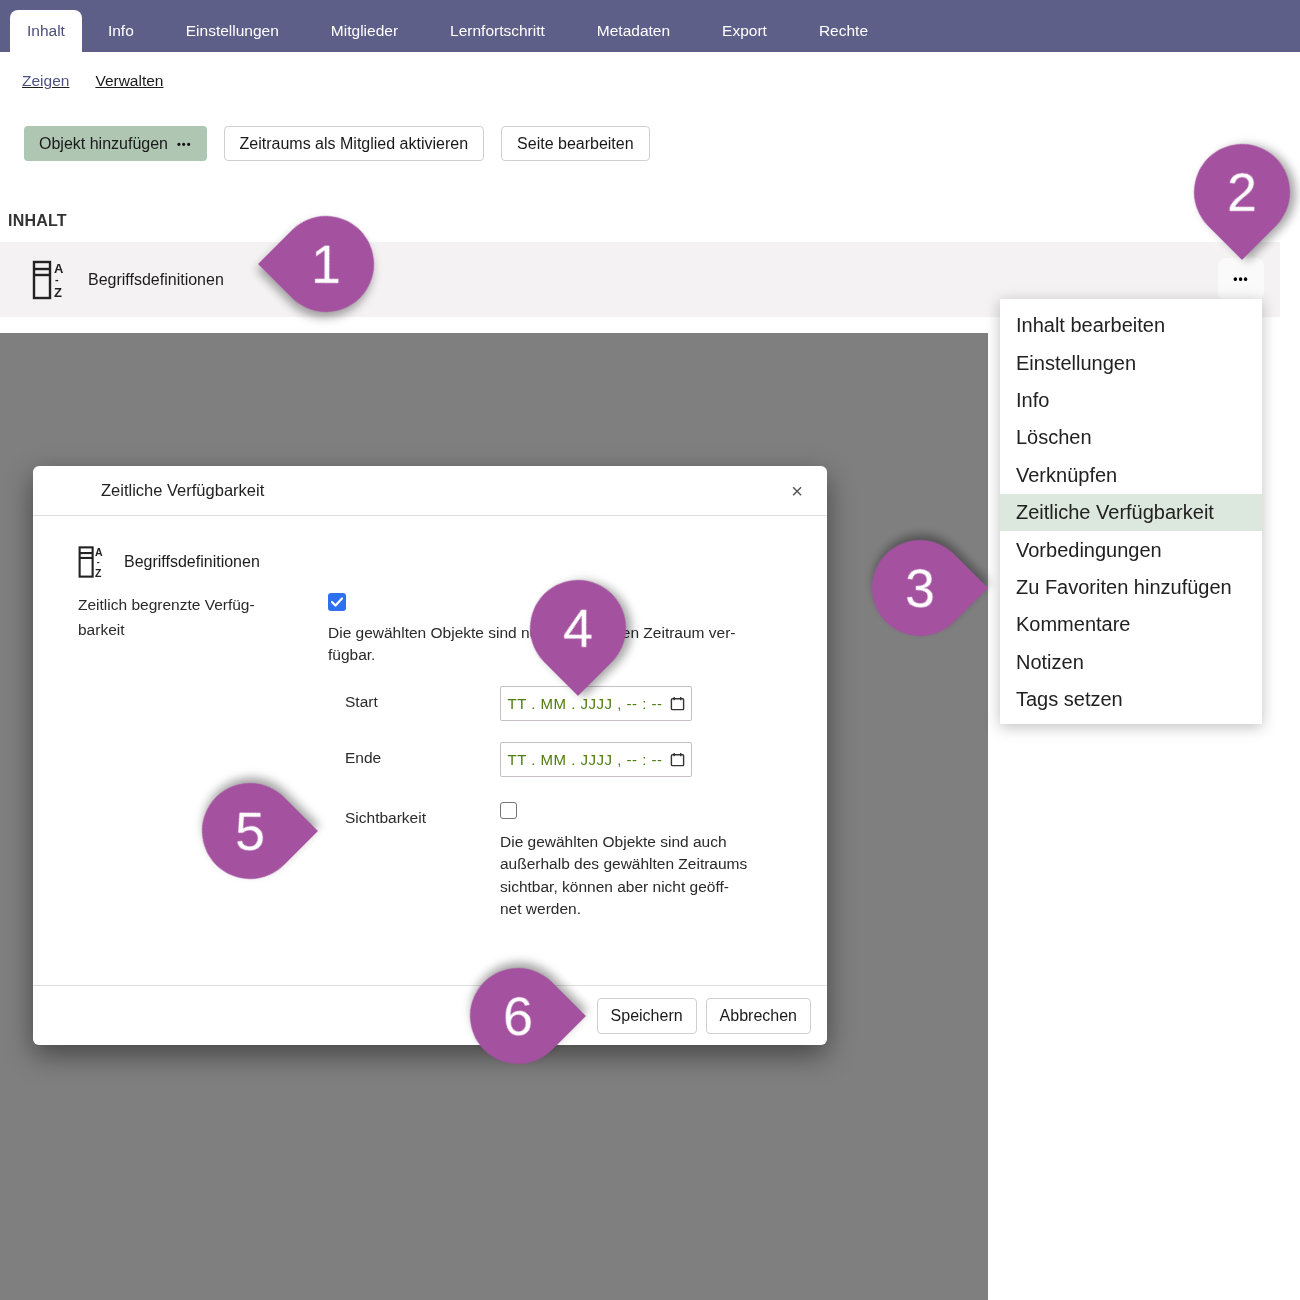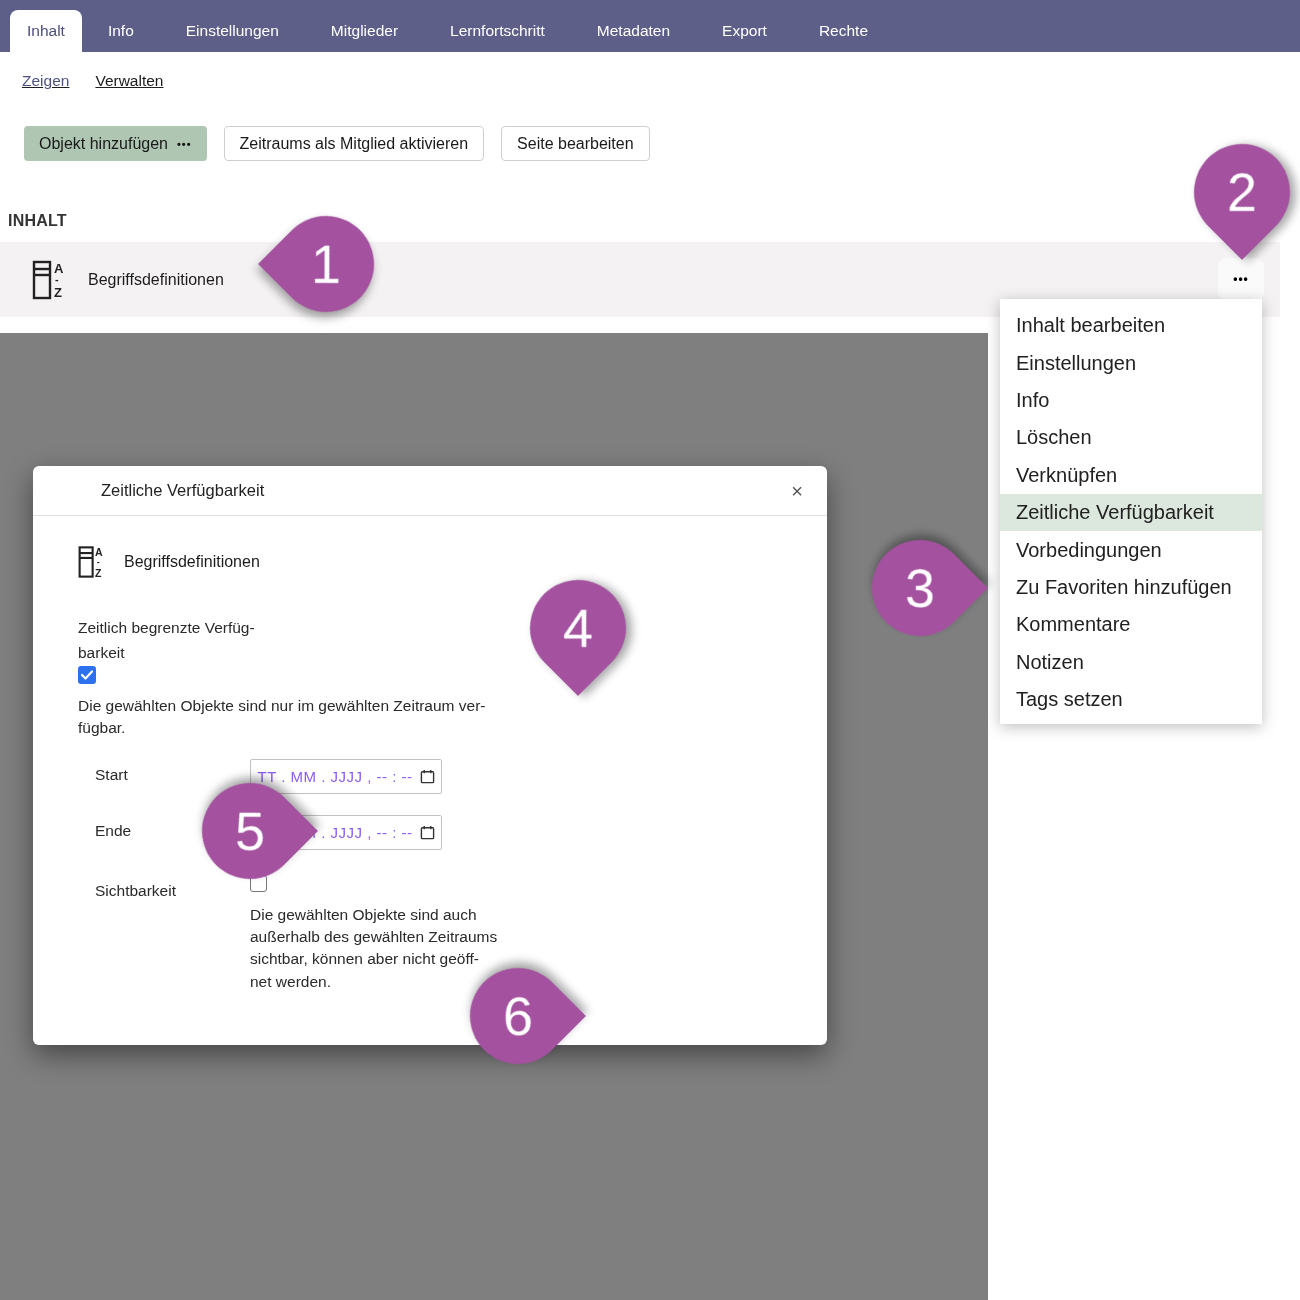--- a/index.html
+++ b/index.html
@@ -80,21 +80,21 @@
   }
   .modal-header {
     height:50px; border-bottom:1px solid #dedede;
     display:flex; align-items:center; padding:0 24px 0 68px; flex:none;
   }
   .modal-title { font-size:16.5px; color:#222; }
   .modal-close { margin-left:auto; background:none; border:none; font-size:20px; color:#555; cursor:pointer; font-family:inherit; line-height:1; }
   .modal-body { flex:1; padding:28px 40px 0 45px; }
   .object-line { display:flex; align-items:center; gap:20px; }
   .object-title { font-size:16px; color:#1c1c1c; }
-  .form-row { display:flex; margin-top:36px;flex-direction:column; }
+  .form-row { display:flex; margin-top:13px; }
   .form-label { width:250px; font-size:15.5px; color:#2a2a2a; line-height:1.6; }
   .form-control { flex:1; }
   .preline { white-space:pre-line; }
 
   .checkbox {
     width:18px; height:18px; border-radius:3px; cursor:pointer;
     display:inline-flex; align-items:center; justify-content:center;
   }
   .checkbox.checked { background:#2e71f0; }
   .checkbox.unchecked { width:17px; height:17px; background:#fff; border:1.5px solid #767676; }
@@ -103,21 +103,21 @@
 
   .subrow { display:flex; margin-left:17px; align-items:flex-start; }
   .subrow.start { margin-top:19px; }
   .subrow.ende { margin-top:21px; }
   .subrow.sicht { margin-top:25px; }
   .sublabel { width:155px; font-size:15.5px; color:#2a2a2a; padding-top:7px; }
   .dateinput {
     width:192px; height:35px; background:#fff; border:1px solid #c6c0c6; border-radius:2px;
     display:flex; align-items:center; justify-content:center; gap:7px; cursor:text;
   }
-  .dateinput span { font-size:15px; color:#8b5cf6; letter-spacing:.5px;text-align:right; }
+  .dateinput span { font-size:15px; color:#4d7c0f; letter-spacing:.5px;text-align:right; }
   .vis-byline { margin-top:8px; }
 
   .modal-footer {
     height:60px; border-top:1px solid #dedede; flex:none;
     display:flex; align-items:center; justify-content:flex-end; gap:9px; padding-right:16px;
   }
   .mbtn {
     height:36px; padding:0 13px; background:#fff; border:1px solid #cfcfcf; border-radius:4px;
     font-family:inherit; font-size:16px; color:#1a1a1a; cursor:pointer;
   }
@@ -259,20 +259,24 @@
             <div class="checkbox unchecked"></div>
             <div class="byline preline vis-byline">Die gewählten Objekte sind auch
 außerhalb des gewählten Zeitraums
 sichtbar, können aber nicht geöff-
 net werden.</div>
           </div>
         </div>
       </div>
     </div>
   </div>
+  <div class="modal-footer">
+    <button class="mbtn">Speichern</button>
+    <button class="mbtn">Abbrechen</button>
+  </div>
 </div>
 
 <div class="pin dir-left" style="left:278px; top:216px;">
     <span>1</span>
   </div>
 <div class="pin dir-down" style="left:1194px; top:144px;">
     <span>2</span>
   </div>
 <div class="pin dir-right" style="left:872px; top:540px;">
     <span>3</span>

